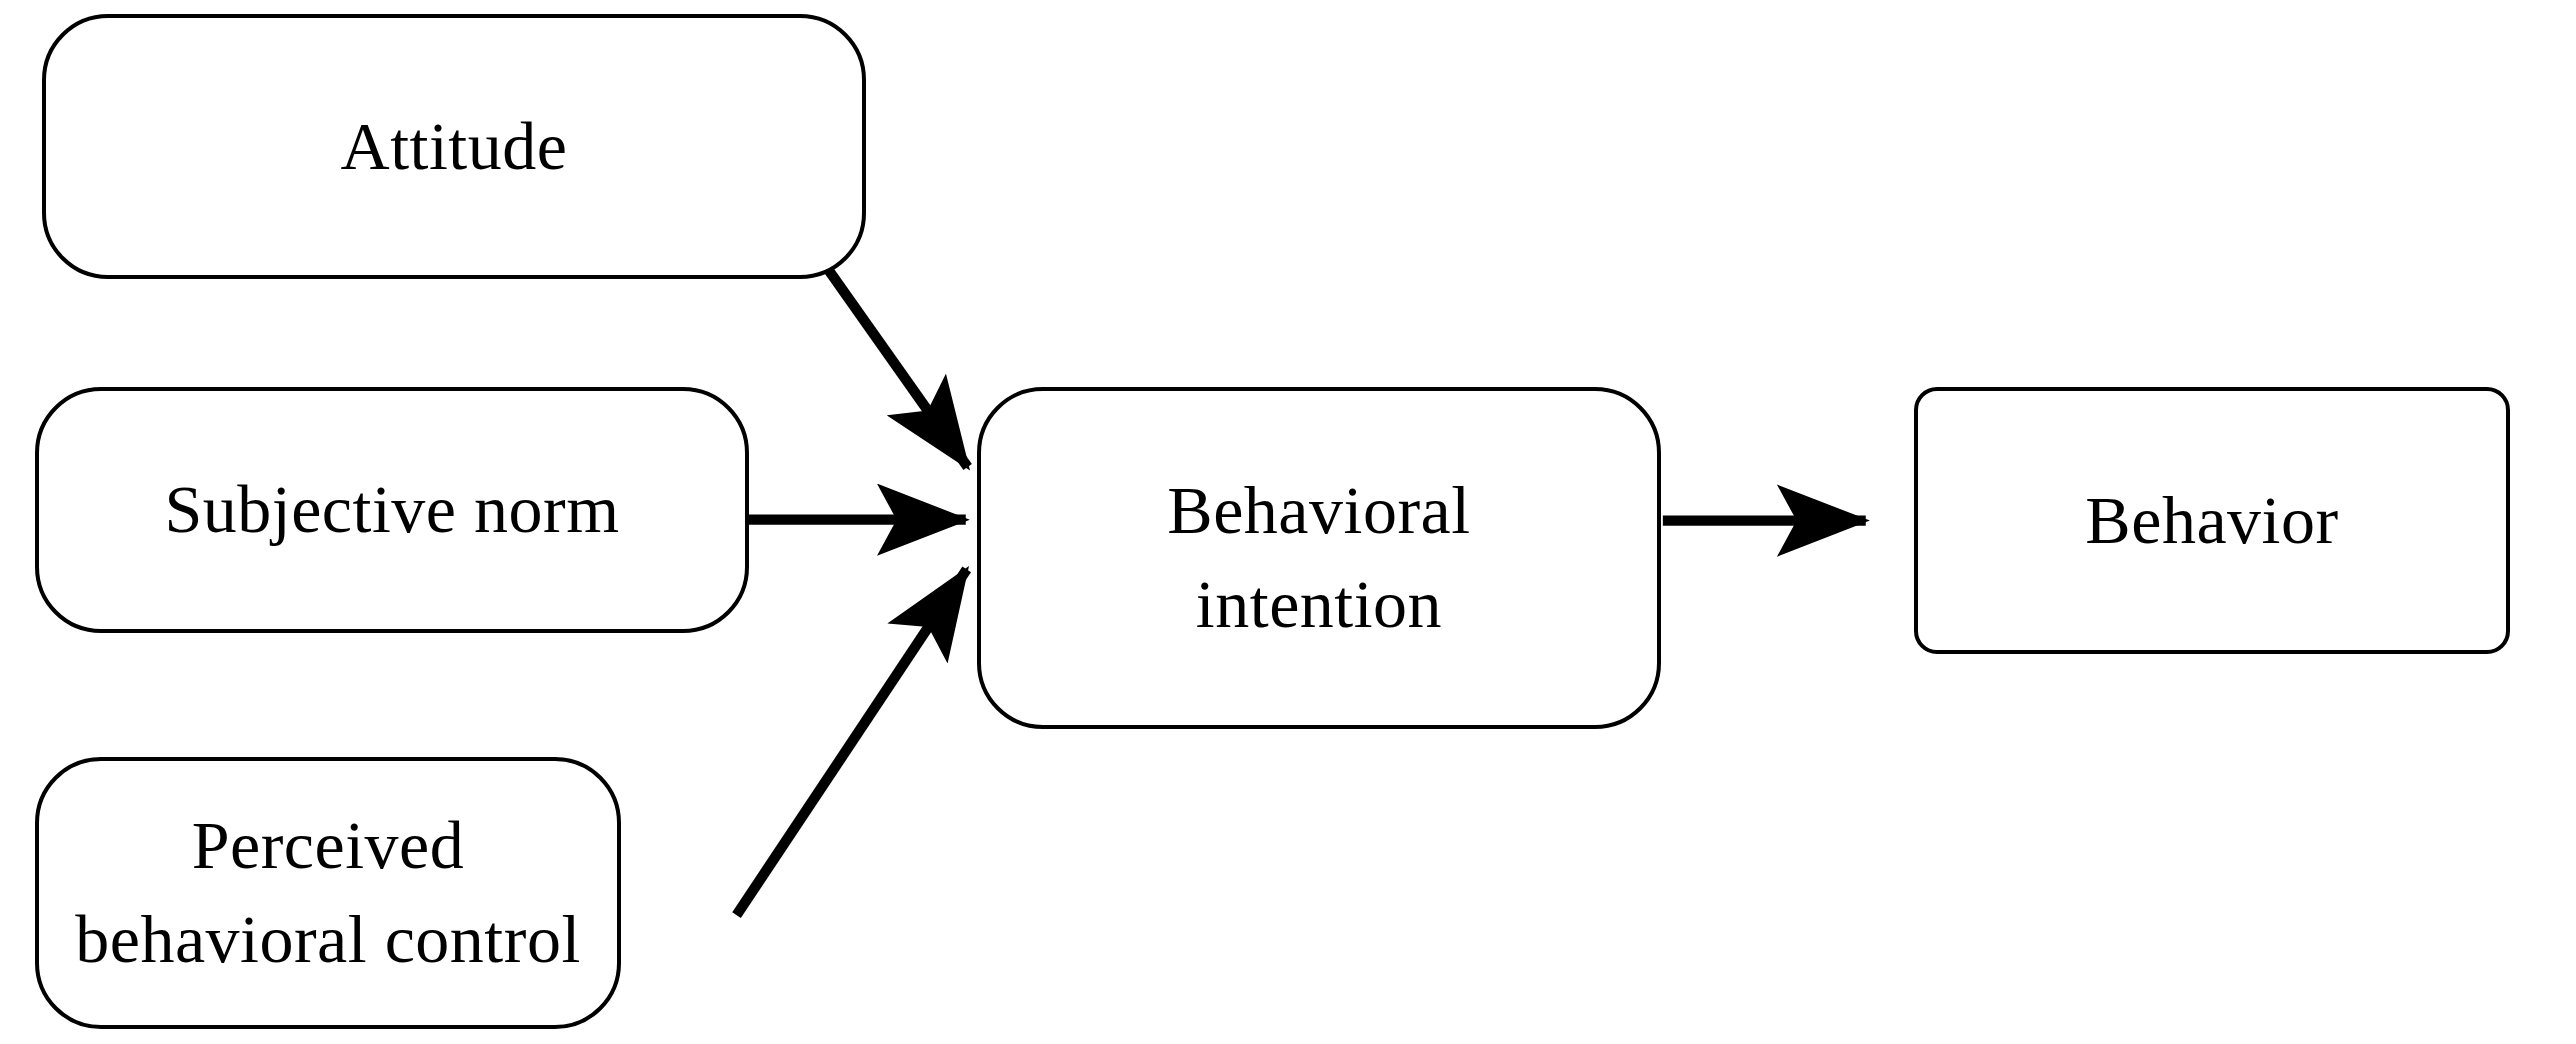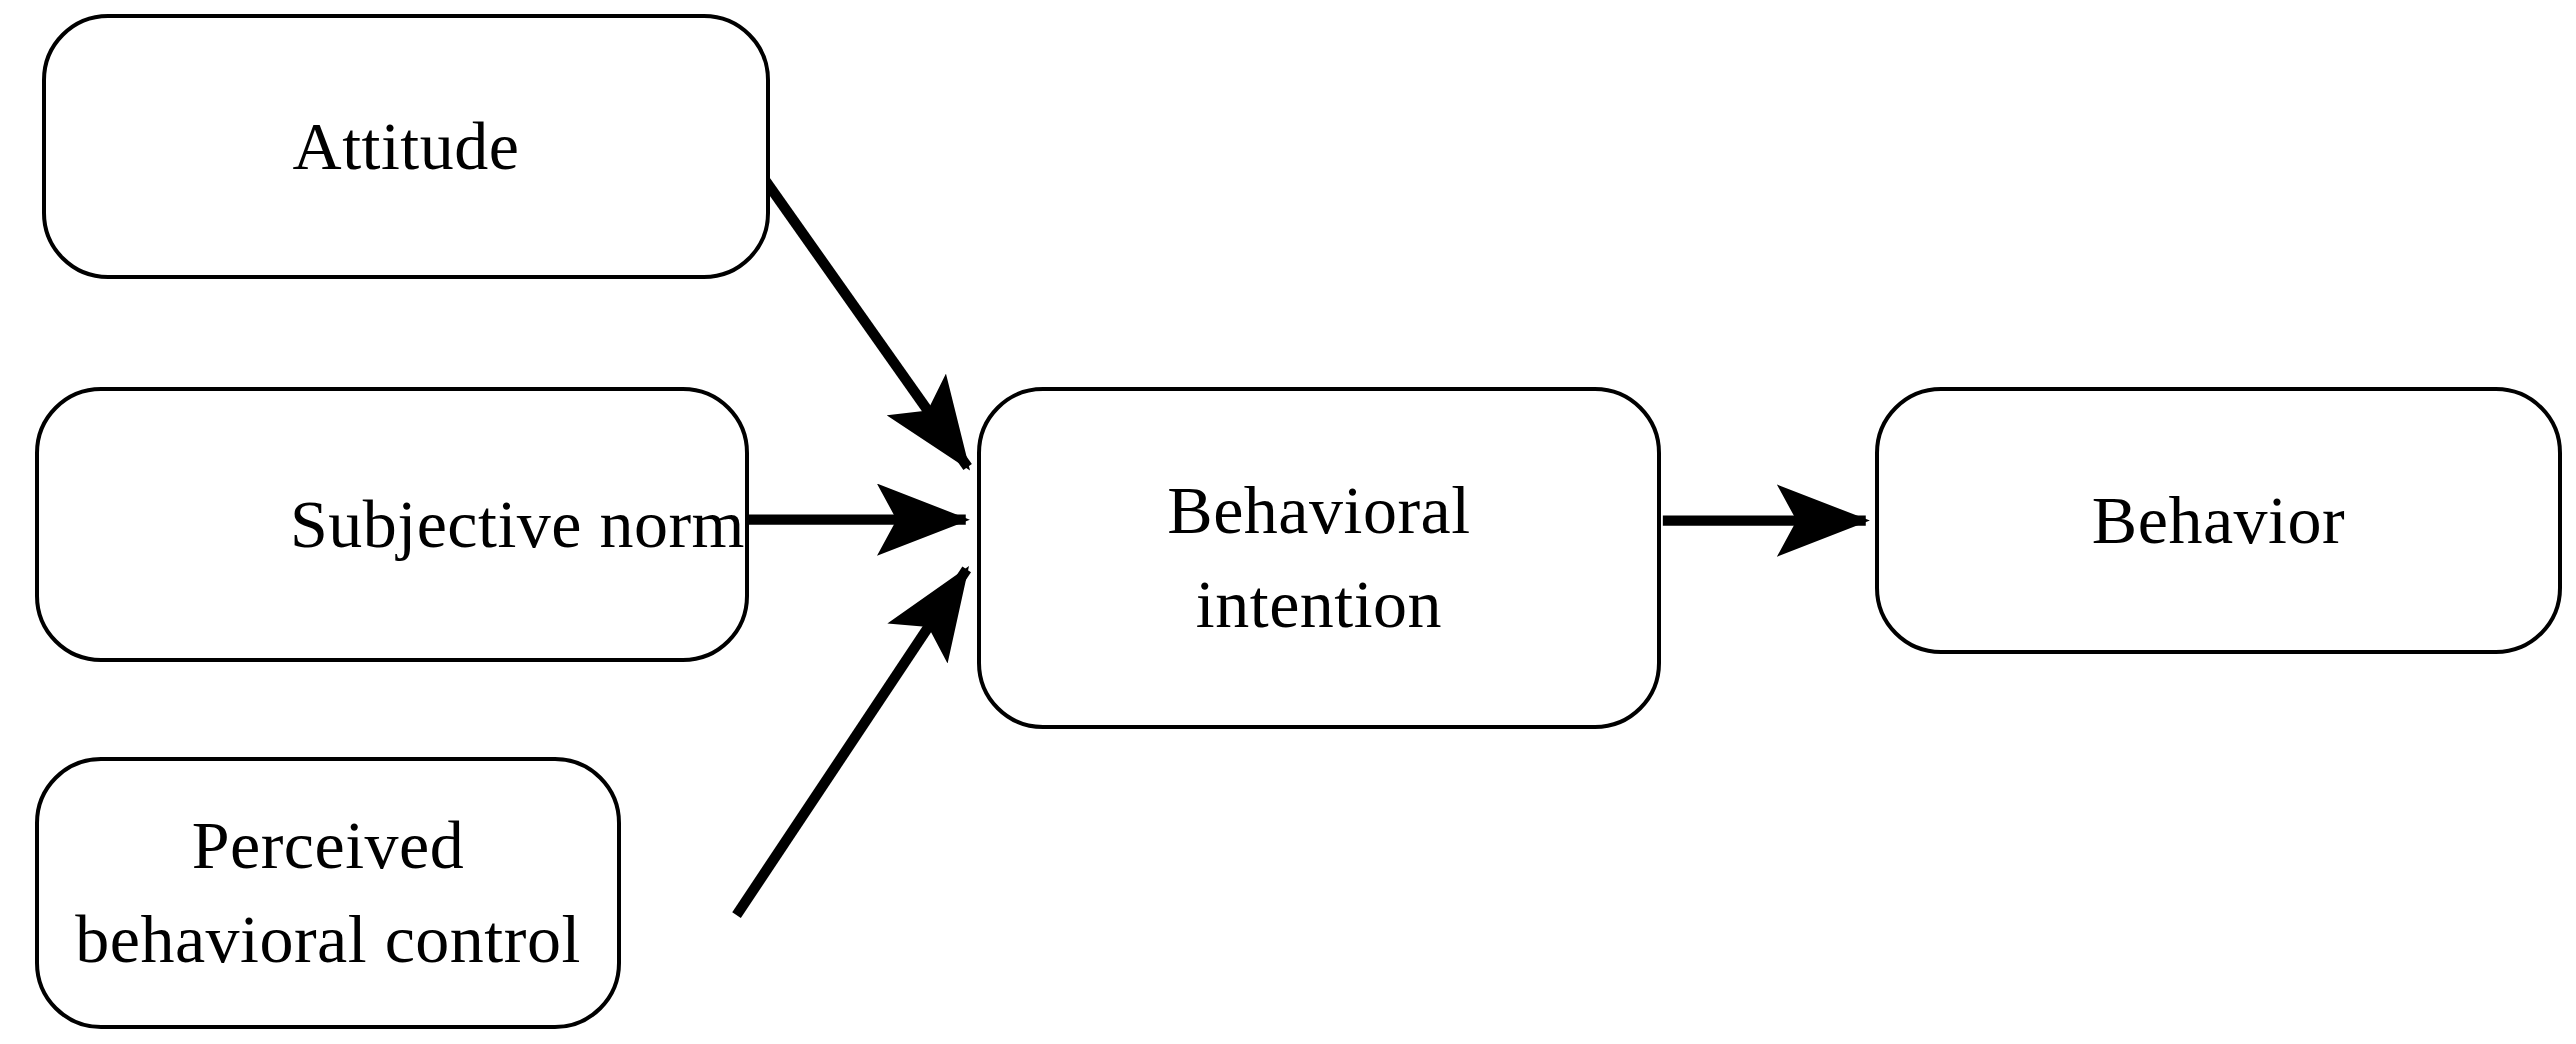--- a/index.html
+++ b/index.html
@@ -36,25 +36,25 @@
   }
   .node-label {
     font-family: "Liberation Serif", "DejaVu Serif", serif;
     font-size: 68px;
     line-height: 1.38;
     color: #000000;
     white-space: pre-line;
     letter-spacing: 0.5px;
   }
   
-  #node-attitude      { left: 42px;   top: 14px;  width: 728px; height: 265px; }
-  #node-subjective    { left: 35px;   top: 387px; width: 714px; height: 275px; justify-content: flex-end; }
+  #node-attitude      { left: 42px;   top: 14px;  width: 824px; height: 265px; }
+  #node-subjective    { left: 35px;   top: 387px; width: 714px; height: 246px; }
   #node-perceived     { left: 35px;   top: 757px; width: 586px; height: 272px; }
   #node-intention     { left: 977px; top: 387px; width: 684px; height: 342px; }
-  #node-behavior      { left: 1875px; top: 387px; width: 687px; height: 267px; }
+  #node-behavior      { left: 1914px; top: 387px; width: 596px; height: 267px; border-radius: 23px; }
 </style>
 </head>
 <body>
 
 <div id="diagram-root">
 
   <svg id="diagram-svg" viewBox="0 0 2742 1112">
     <defs>
       <marker id="arrowhead" markerWidth="9" markerHeight="7" refX="8.6" refY="3.5" orient="auto" markerUnits="strokeWidth">
         <path d="M 0 0 L 9 3.5 L 0 7 L 1.9 3.5 Z" fill="#000000"></path>

